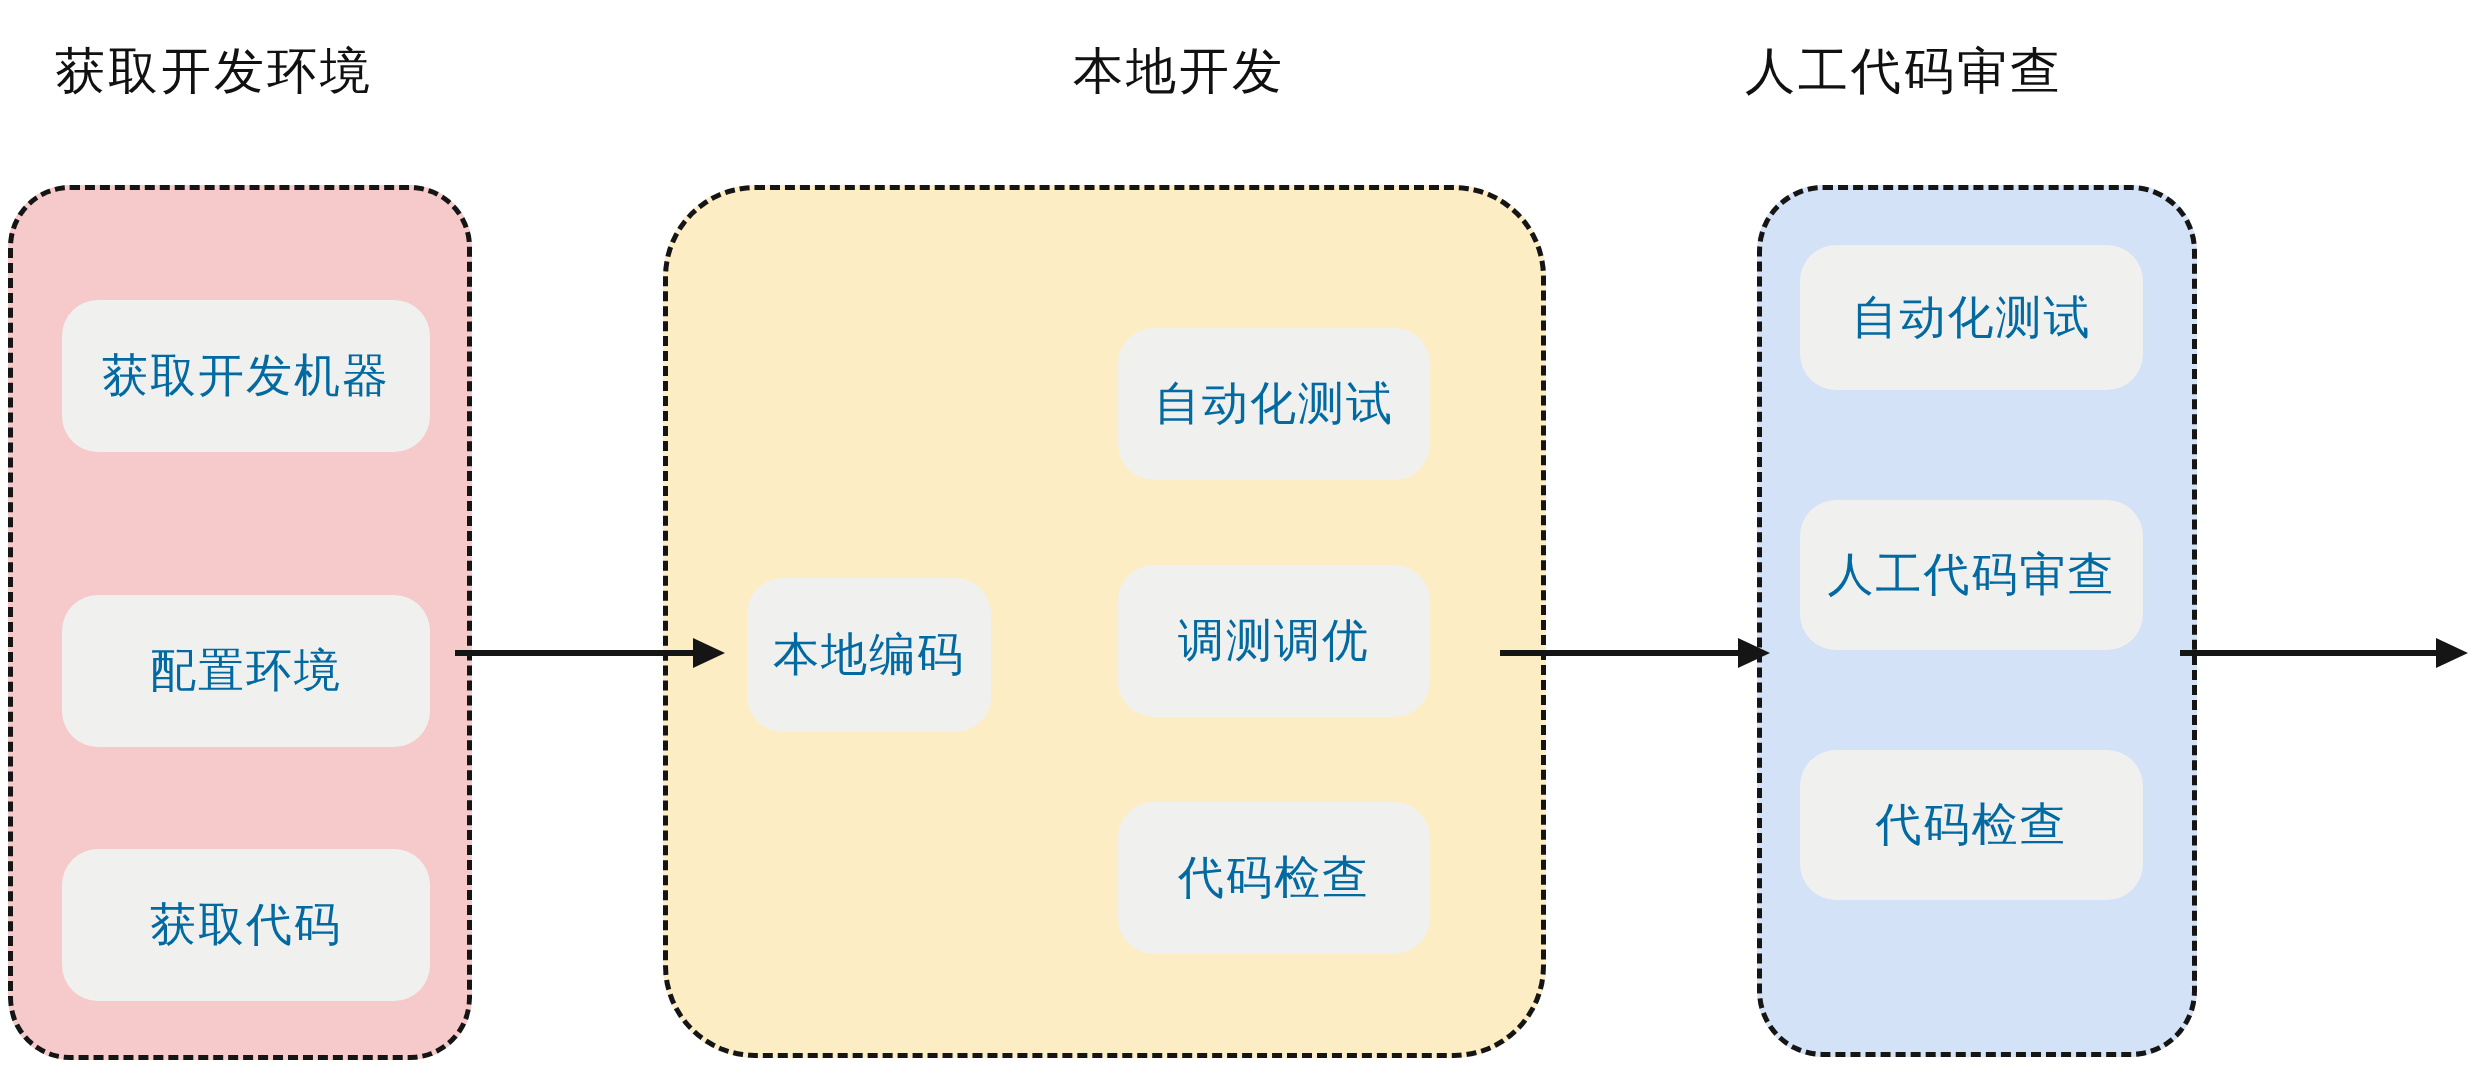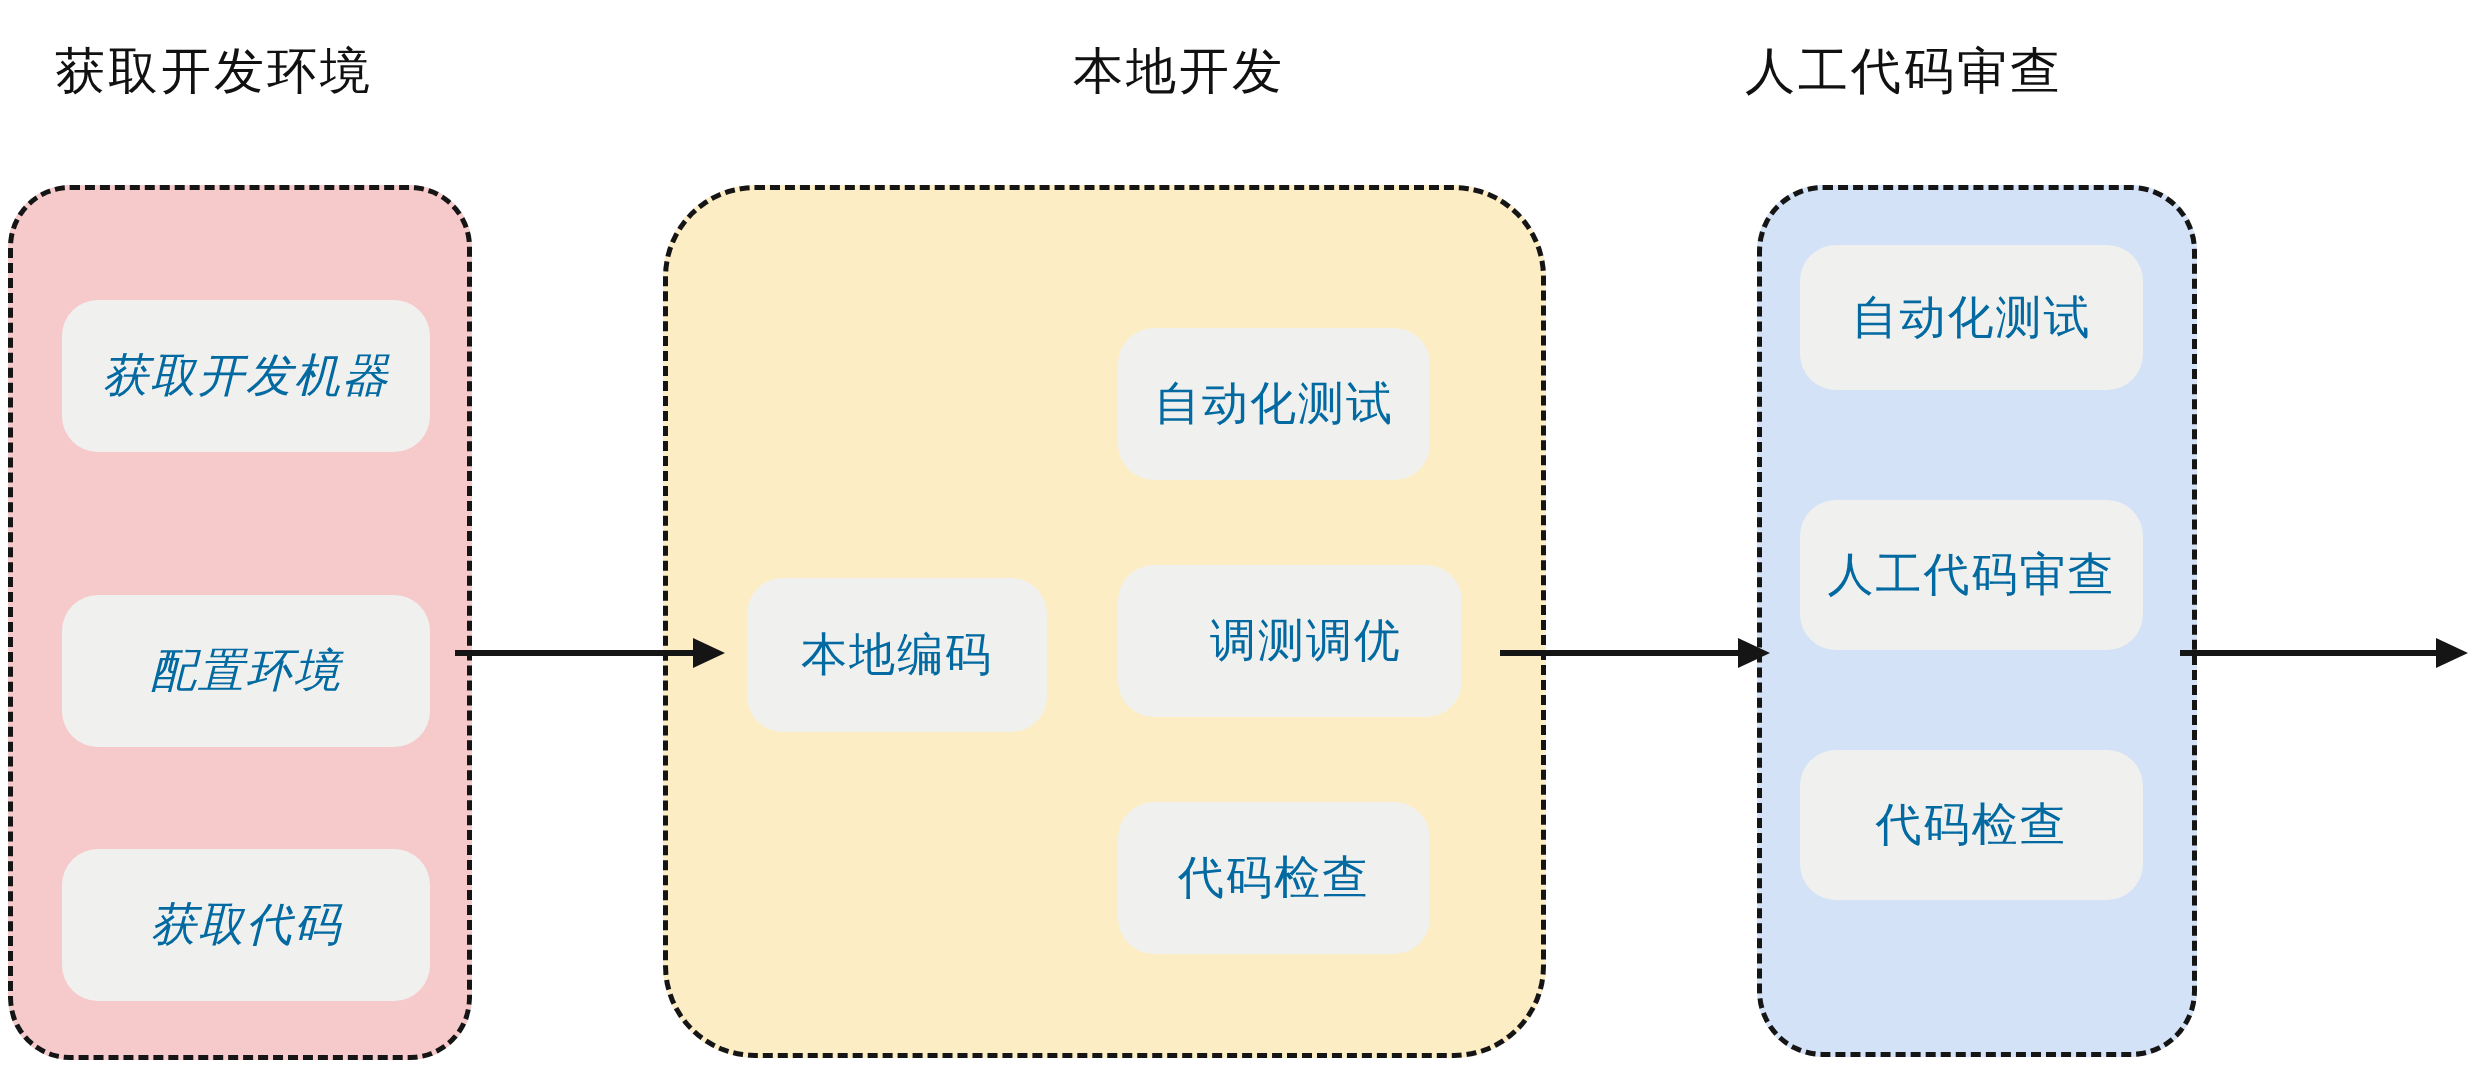--- a/index.html
+++ b/index.html
@@ -22,38 +22,38 @@
   }
   .t1{left:55px;font-family:Liberation Serif, serif;}
   .t2{left:1073px;}
   .t3{left:1745px;}
   .panel{
     position:absolute;
     top:185px;
     border:5px dashed #151515;
     box-sizing:border-box;
   }
-  .panel-pink{left:8px;width:464px;height:875px;border-radius:62px;font-style:italic;}
+  .panel-pink{left:8px;width:464px;height:875px;border-radius:62px;}
   .panel-yellow{left:663px;width:883px;height:873px;border-radius:92px;}
   .panel-blue{left:1757px;width:440px;height:872px;border-radius:66px;}
   .node{
     position:absolute;
     border-radius:36px;
     display:flex;align-items:center;justify-content:center;
     font-size:46px;
     letter-spacing:2px;
     color:#0369a1;
     white-space:nowrap;
   }
   
   .p1{left:49px;top:110px;width:368px;height:152px;}
   .p2{left:49px;top:375px;width:368px;height:152px;margin-top:30px;}
   .p3{left:49px;top:611px;width:368px;height:152px;}
   
-  .y1{left:79px;top:388px;width:300px;height:154px;}
+  .y1{left:79px;top:388px;width:244px;height:154px;}
   .y2{left:450px;top:138px;width:312px;height:152px;}
   .y3{left:450px;top:375px;width:312px;height:152px;}
   .y4{left:450px;top:612px;width:312px;height:152px;}
   
   .b1{left:38px;top:55px;width:343px;height:145px;}
   .b2{left:38px;top:310px;width:343px;height:150px;}
   .b3{left:38px;top:560px;width:343px;height:150px;}
   .arrow{
     position:absolute;
     top:650px;
@@ -94,21 +94,21 @@
 
   <div class="panel panel-pink" style="background-color: rgb(246, 202, 202);">
     <div class="node p1" style="background-color: rgb(240, 241, 239);">获取开发机器</div>
     <div class="node p2" style="background-color: rgb(240, 241, 239);">配置环境</div>
     <div class="node p3" style="background-color: rgb(240, 241, 239); margin-top: 48px;">获取代码</div>
   </div>
 
   <div class="panel panel-yellow" style="background-color: rgb(252, 237, 196);">
     <div class="node y1" style="background-color: rgb(240, 241, 239);">本地编码</div>
     <div class="node y2" style="background-color: rgb(240, 241, 239);">自动化测试</div>
-    <div class="node y3" style="background-color: rgb(240, 241, 239); padding-left: 32px;">调测调优</div>
+    <div class="node y3" style="background-color: rgb(240, 241, 239);">调测调优</div>
     <div class="node y4" style="background-color: rgb(240, 241, 239);">代码检查</div>
   </div>
 
   <div class="panel panel-blue" style="background-color: rgb(211, 226, 247);">
     <div class="node b1" style="background-color: rgb(240, 241, 239);">自动化测试</div>
     <div class="node b2" style="background-color: rgb(240, 241, 239);">人工代码审查</div>
     <div class="node b3" style="background-color: rgb(240, 241, 239);">代码检查</div>
   </div>
 
   <div class="arrow a1"></div>

